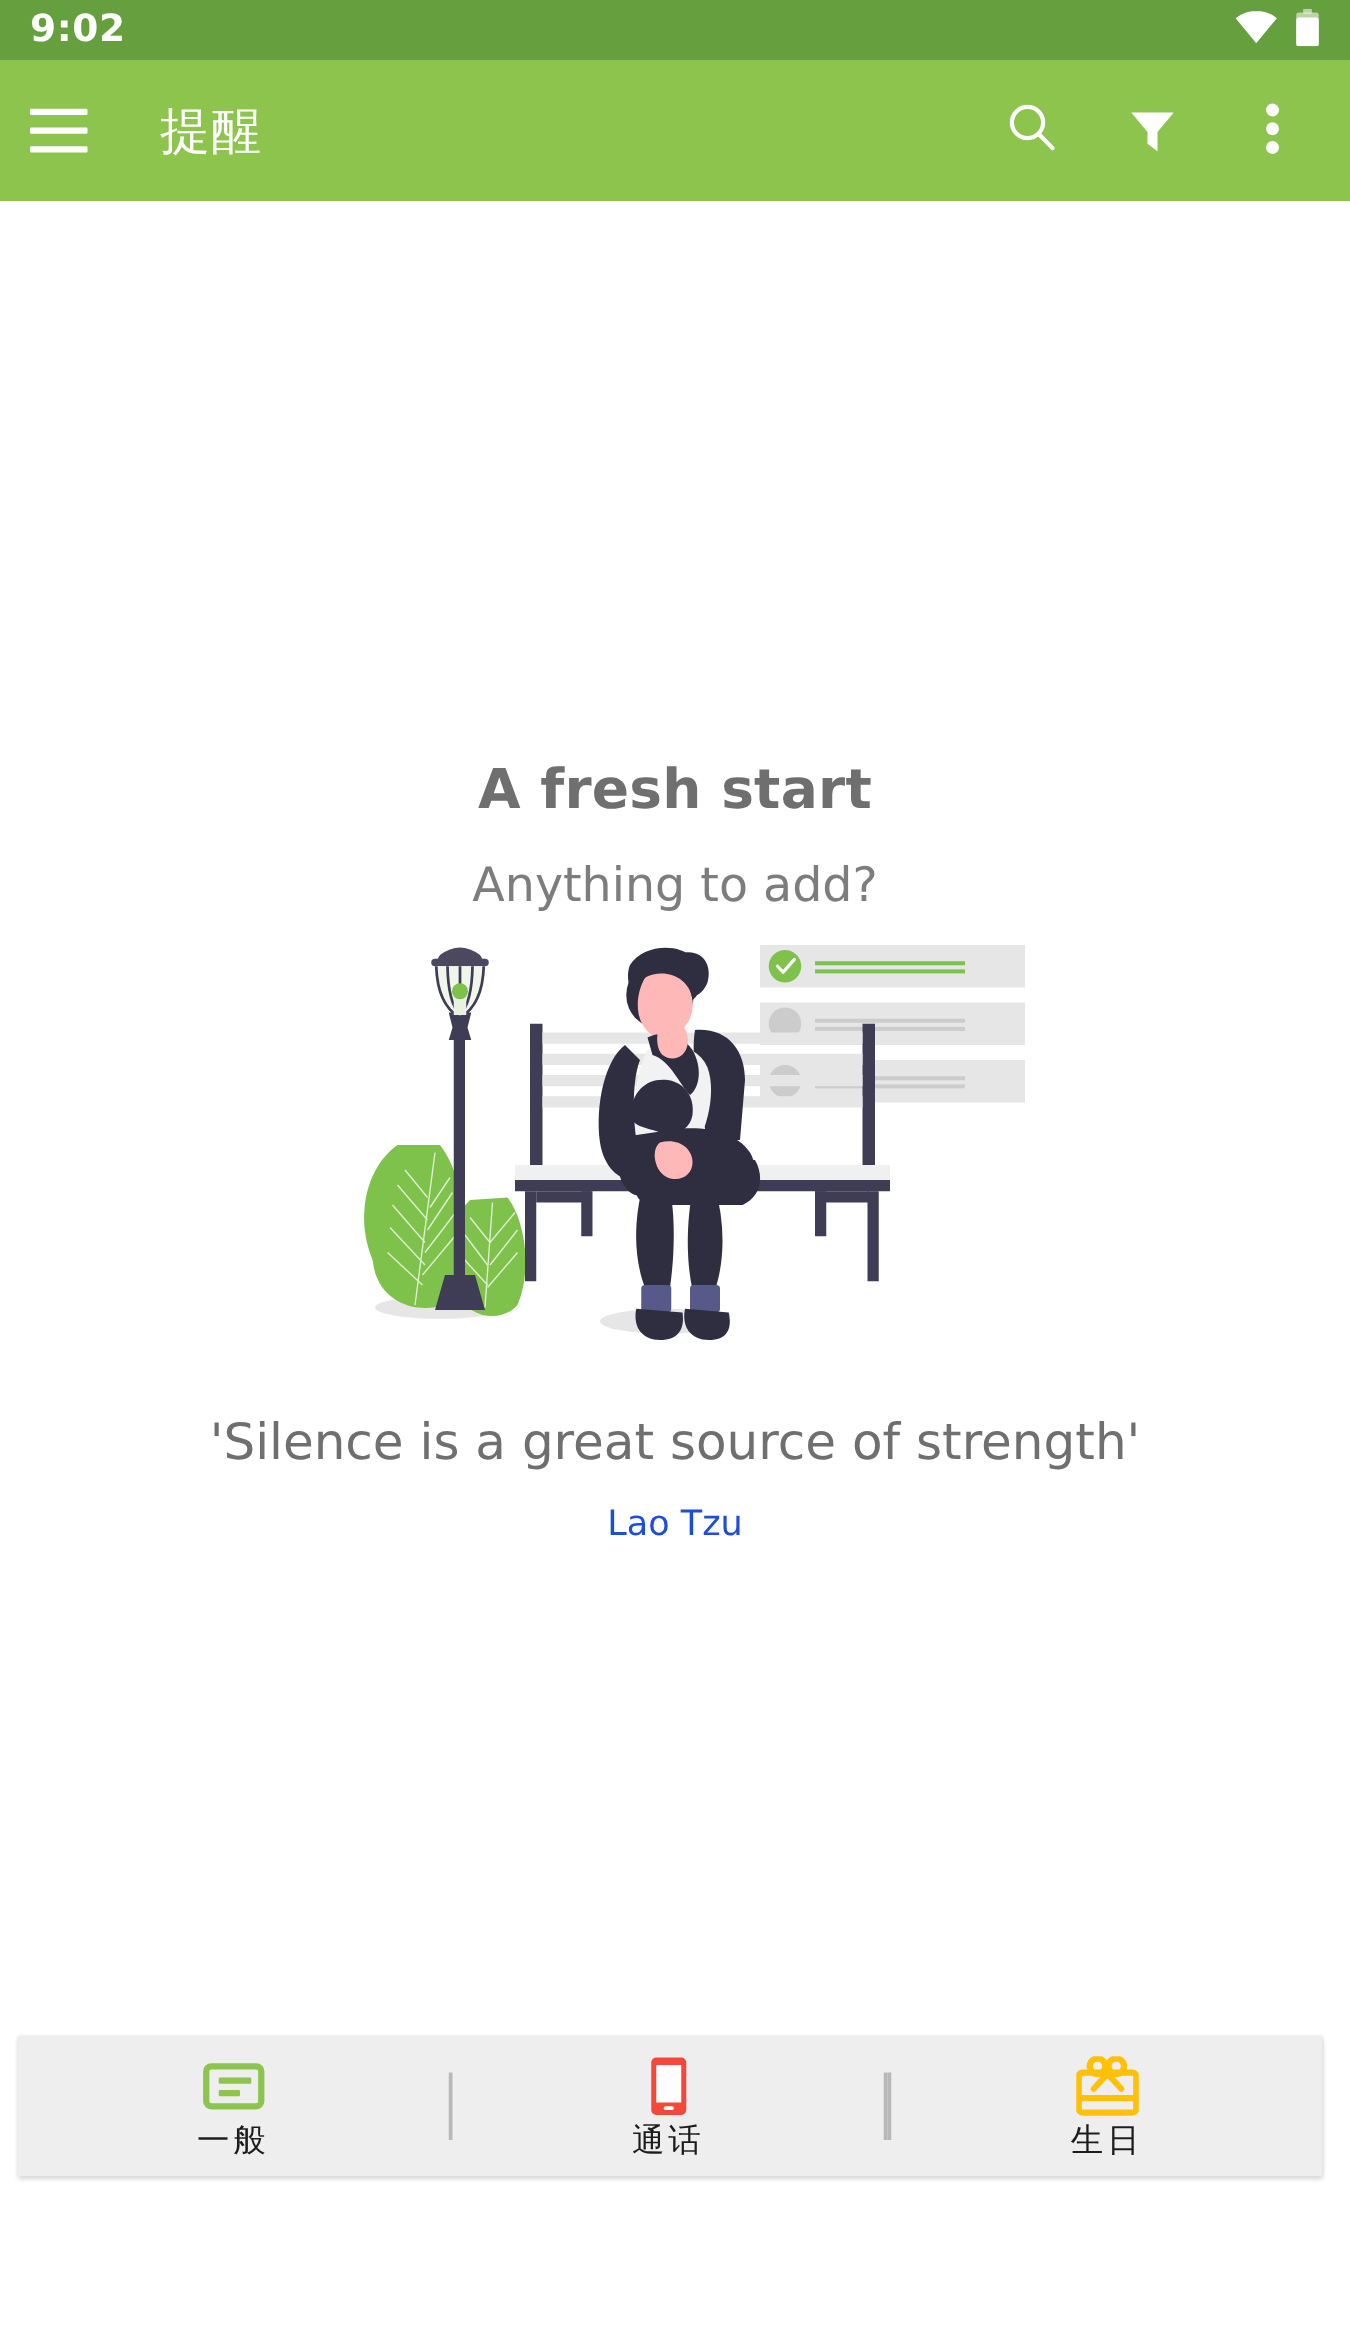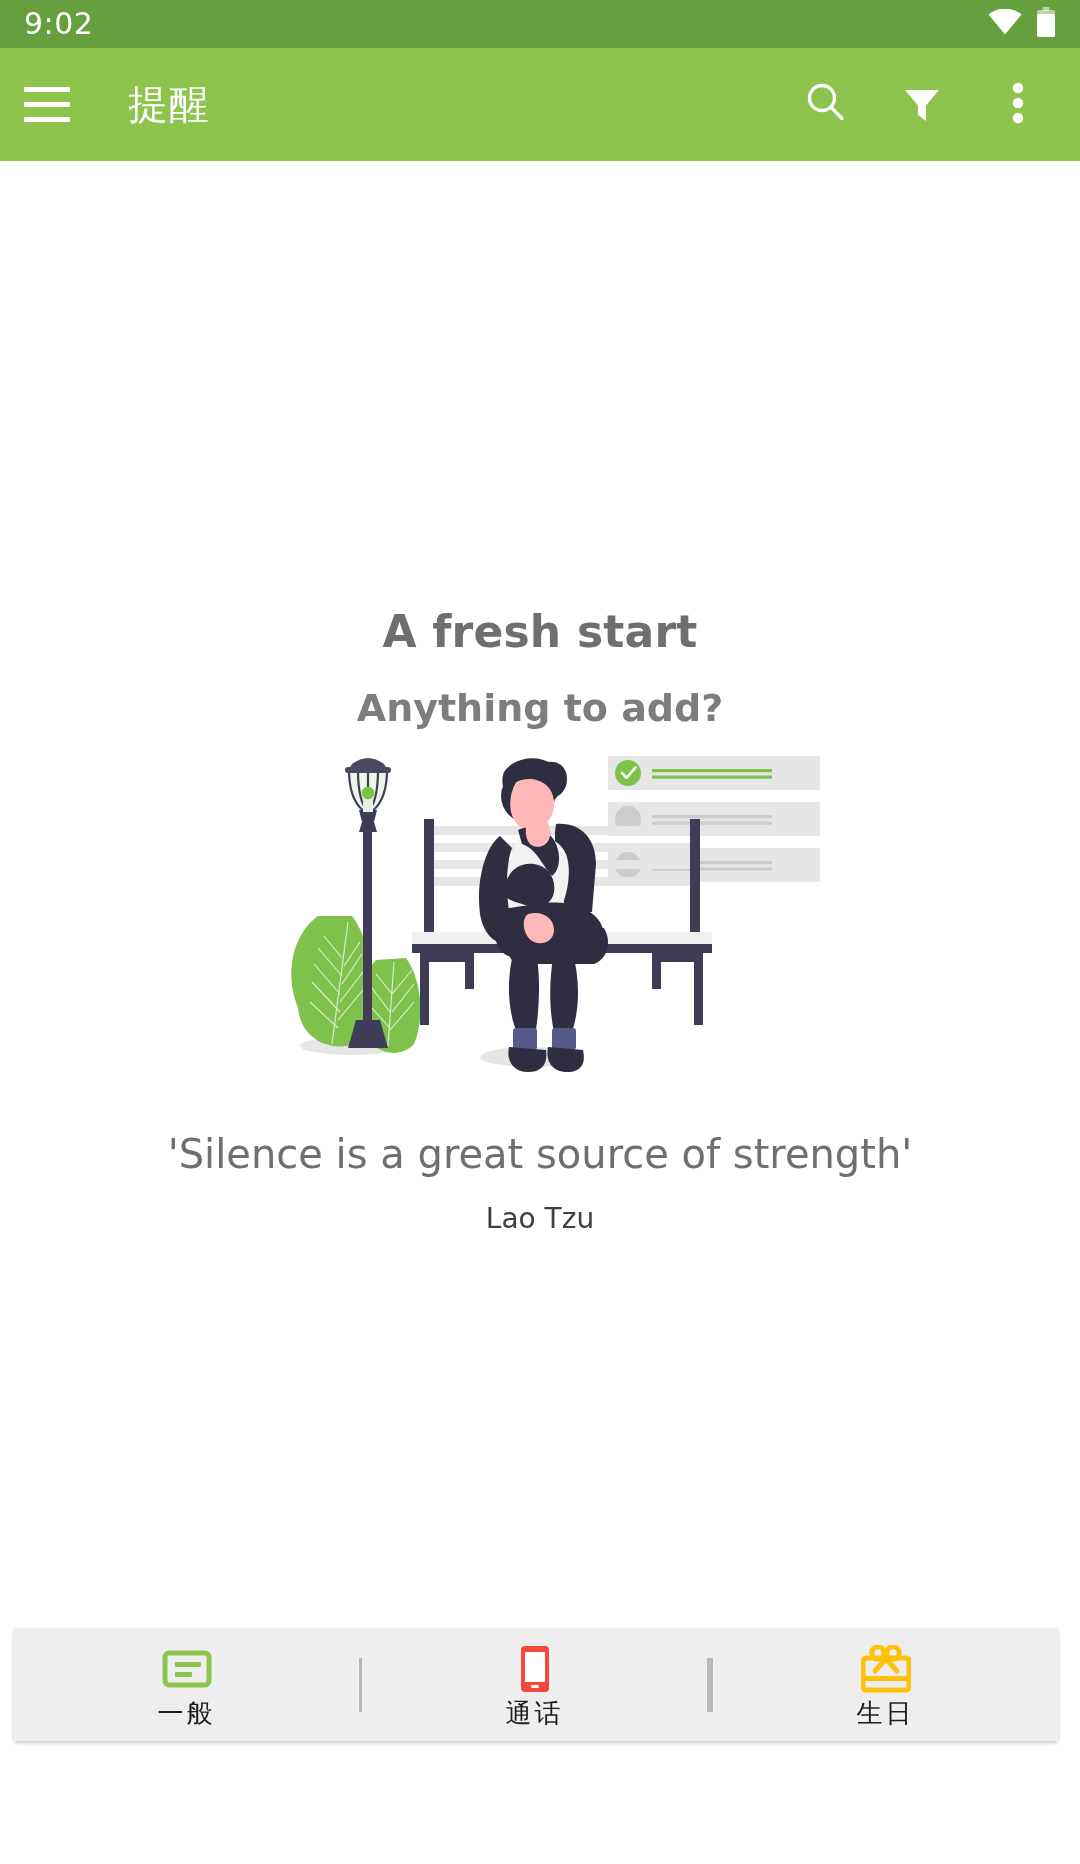--- a/index.html
+++ b/index.html
@@ -16,21 +16,21 @@
     height: 48px;
     background: #669f3d;
     display: flex;
     align-items: center;
     padding: 0 24px;
     position: relative;
   }
   .status-time {
     color: #ffffff;
     font-size: 30px;
-    font-weight: 400;
+    font-weight: 700;
     letter-spacing: 0.5px;
     line-height: 1;
   }
   .status-icons {
     margin-left: auto;
     display: flex;
     align-items: center;
     gap: 14px;
   }
 
@@ -92,41 +92,41 @@
   .empty-title {
     margin-top: 445px;
     font-size: 44px;
     font-weight: 700;
     color: #6f6f6f;
     letter-spacing: 0.2px;
   }
   .empty-subtitle {
     margin-top: 29px;
     font-size: 38px;
-    font-weight: 700;
+    font-weight: 400;
     color: #7d7d7d;
   }
   .illustration {
     margin-top: 14px;
     width: 560px;
     height: 365px;
   }
   .quote {
     margin-top: 24px;
     font-size: 40px;
     font-weight: 400;
     color: #6f6f6f;
     line-height: 1.06;
     max-width: 760px;
   }
   .quote-author {
     margin-top: 27px;
     font-size: 28px;
     font-weight: 400;
-    color: #404040;
+    color: #1d4ed8;
   }
 
   
   .tab-bar {
     position: absolute;
     left: 14px;
     right: 22px;
     bottom: 8px;
     height: 112px;
     background: #eeeeee;

